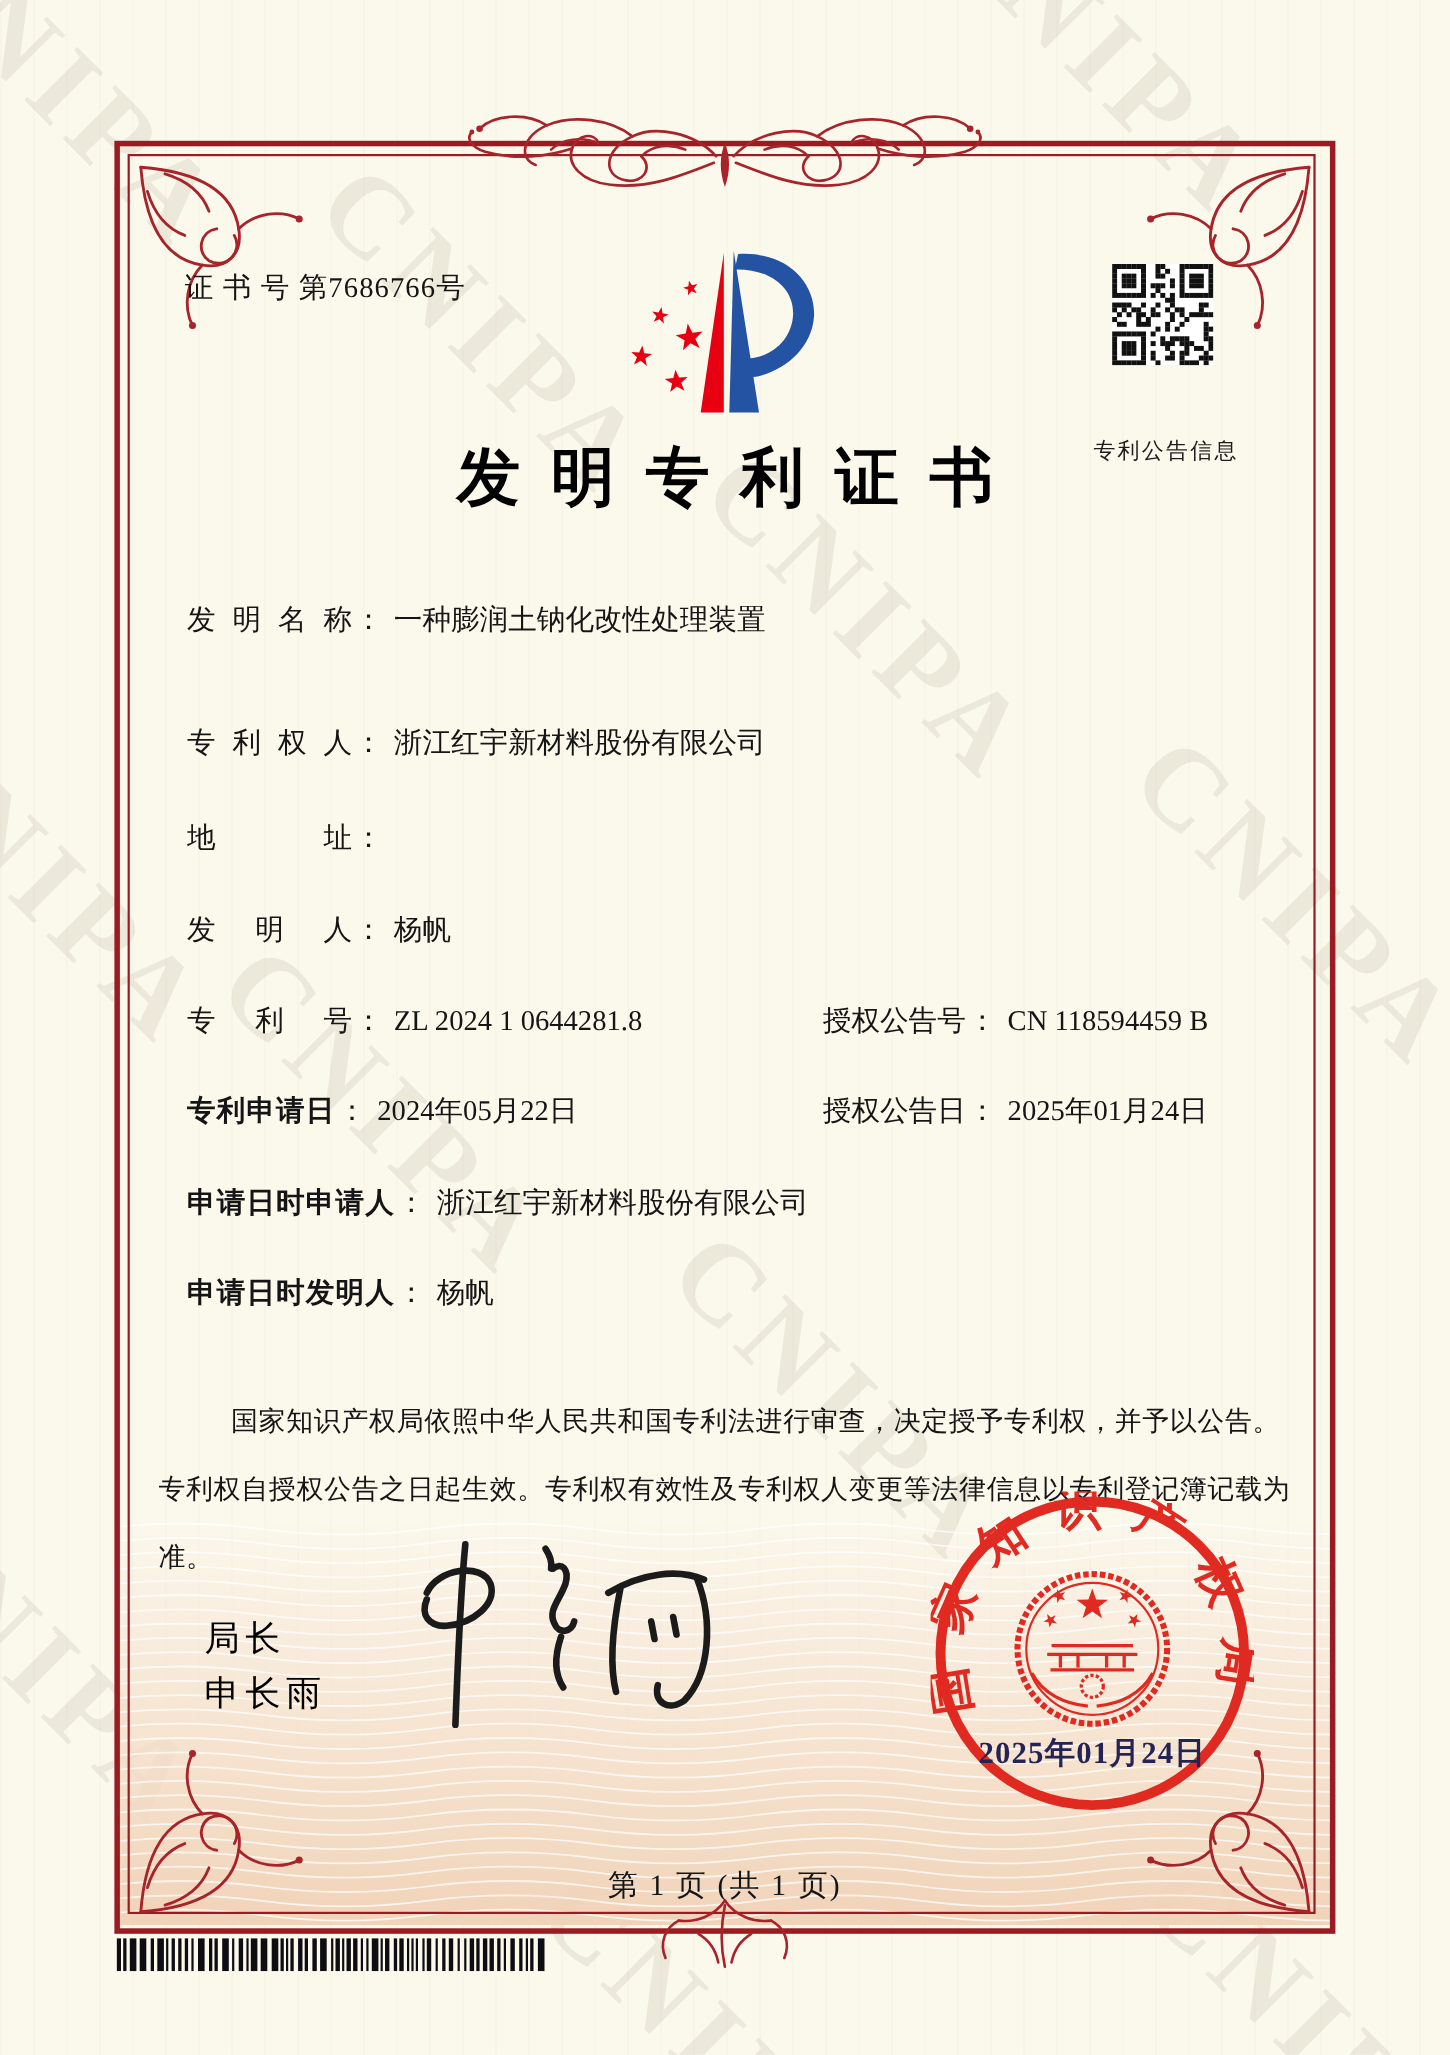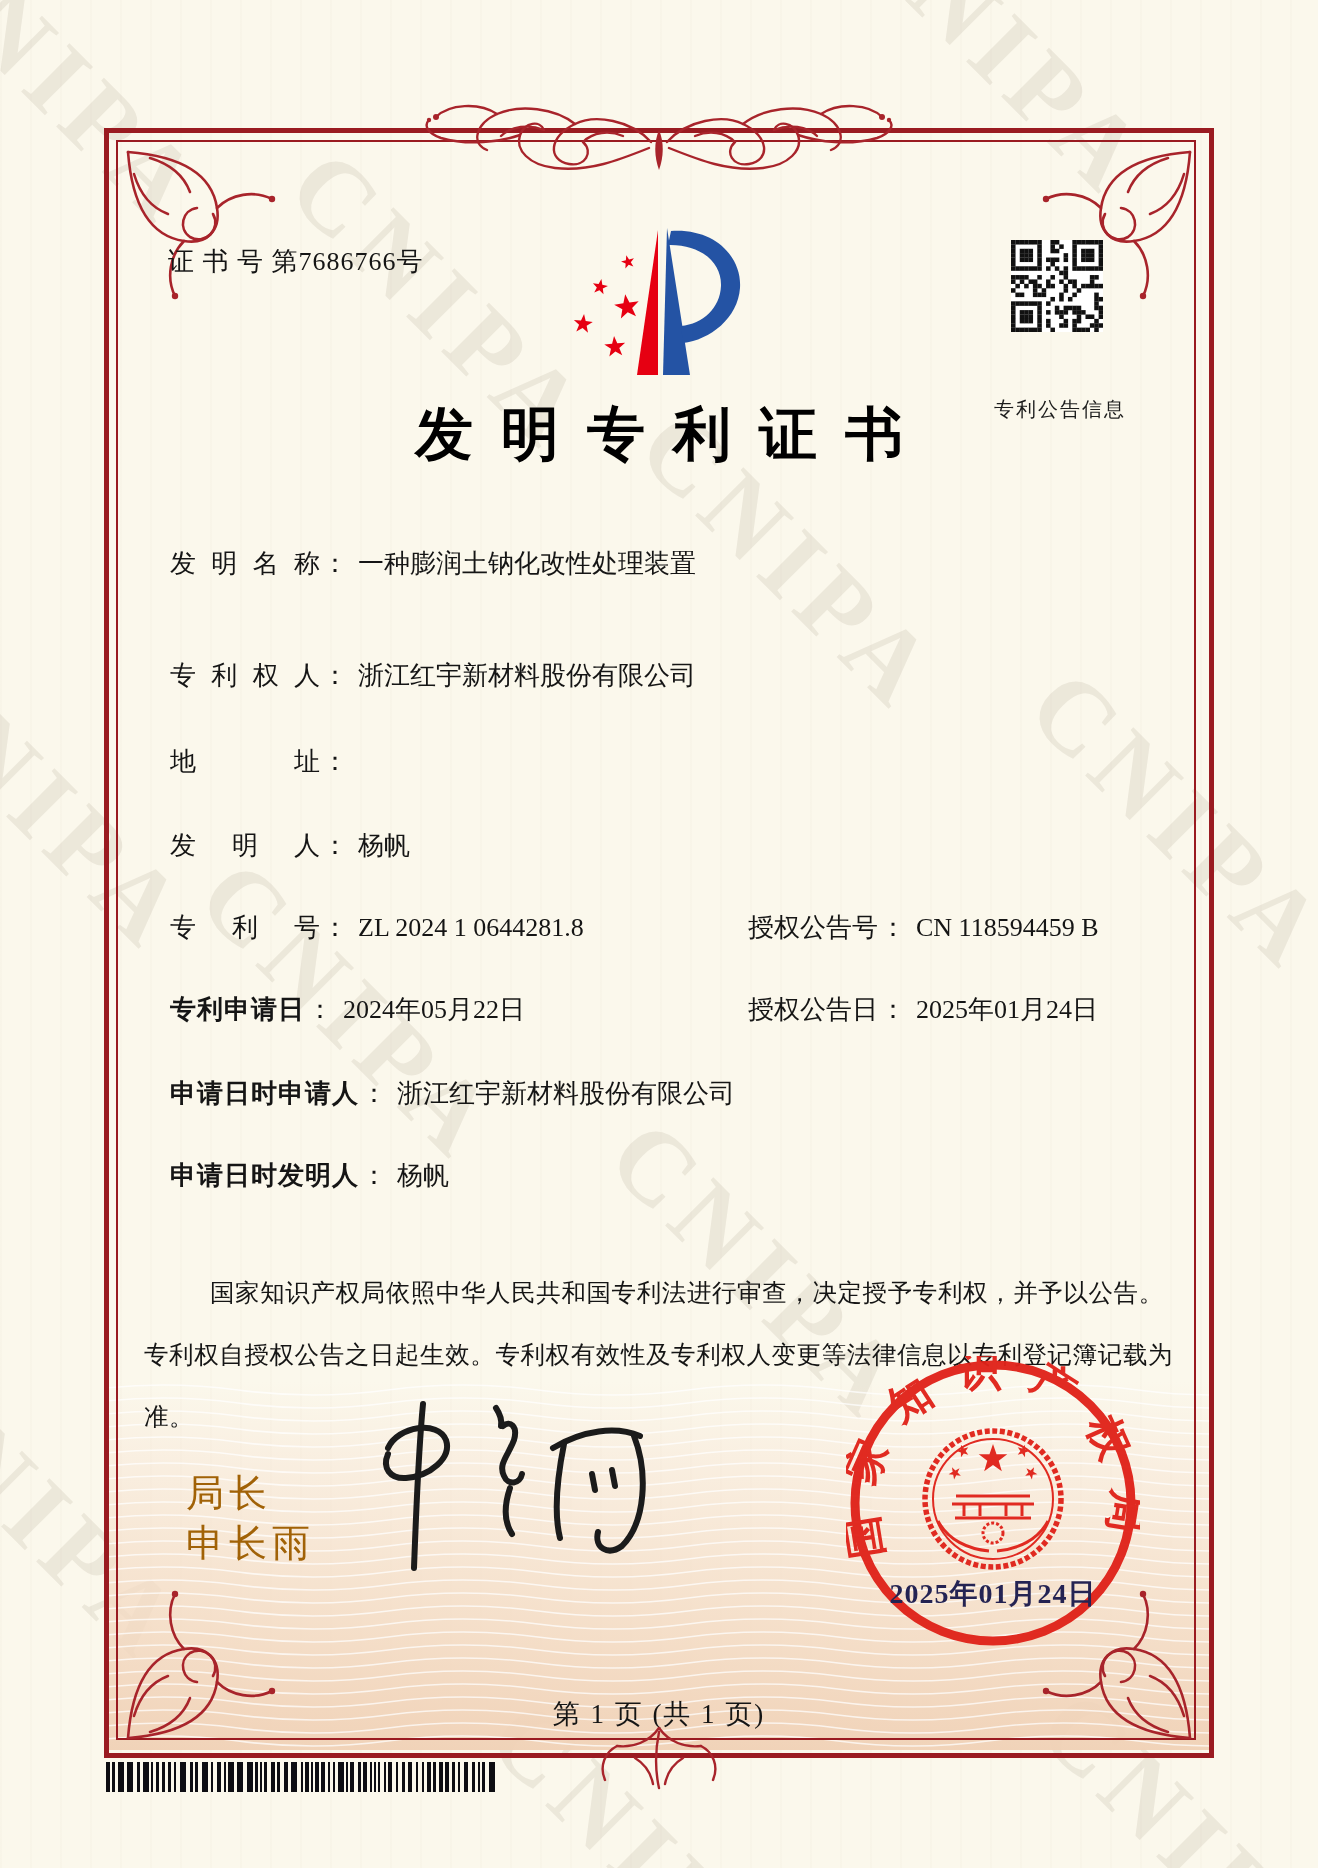--- a/index.html
+++ b/index.html
@@ -30,22 +30,22 @@
          letter-spacing:28px;text-indent:28px;color:#000;}
   .row{left:170px;width:1030px;height:40px;font-size:26px;line-height:40px;display:flex;z-index:3;position:absolute;}
   .lab{width:150px;text-align:justify;text-align-last:justify;flex:none;}
   .lab.wide{width:auto;text-align-last:auto;letter-spacing:1px;font-weight:bold;}
   .colon{flex:none;margin:0 10px 0 2px;}
   .val{white-space:nowrap;}
   .rgroup{position:absolute;left:578px;top:0;display:flex;}
   .rgroup .lab{width:auto;text-align-last:auto;}
   .para{left:144px;top:1262px;width:1034px;font-size:24.5px;line-height:62px;letter-spacing:.6px;z-index:3;}
   .para .l1{text-indent:66px;}
-  .sig-label{left:186px;font-size:38px;font-family:"Liberation Sans","DejaVu Sans",sans-serif;
-             letter-spacing:5px;color:#a16207;z-index:3;}
+  .sig-label{left:186px;font-size:32px;font-family:"Liberation Sans","DejaVu Sans",sans-serif;
+             letter-spacing:5px;color:#000000;z-index:3;}
   .autograph{left:368px;top:1396px;z-index:3;}
   .seal{left:846px;top:1356px;z-index:4;opacity:.96;}
   .footer{left:0;top:1696px;width:1318px;text-align:center;font-size:27px;letter-spacing:2px;z-index:3;}
   .barcode{left:106px;top:1762px;z-index:3;}
 </style>
 </head>
 <body>
 
 <svg width="0" height="0" style="position:absolute" aria-hidden="true">
   <defs>

